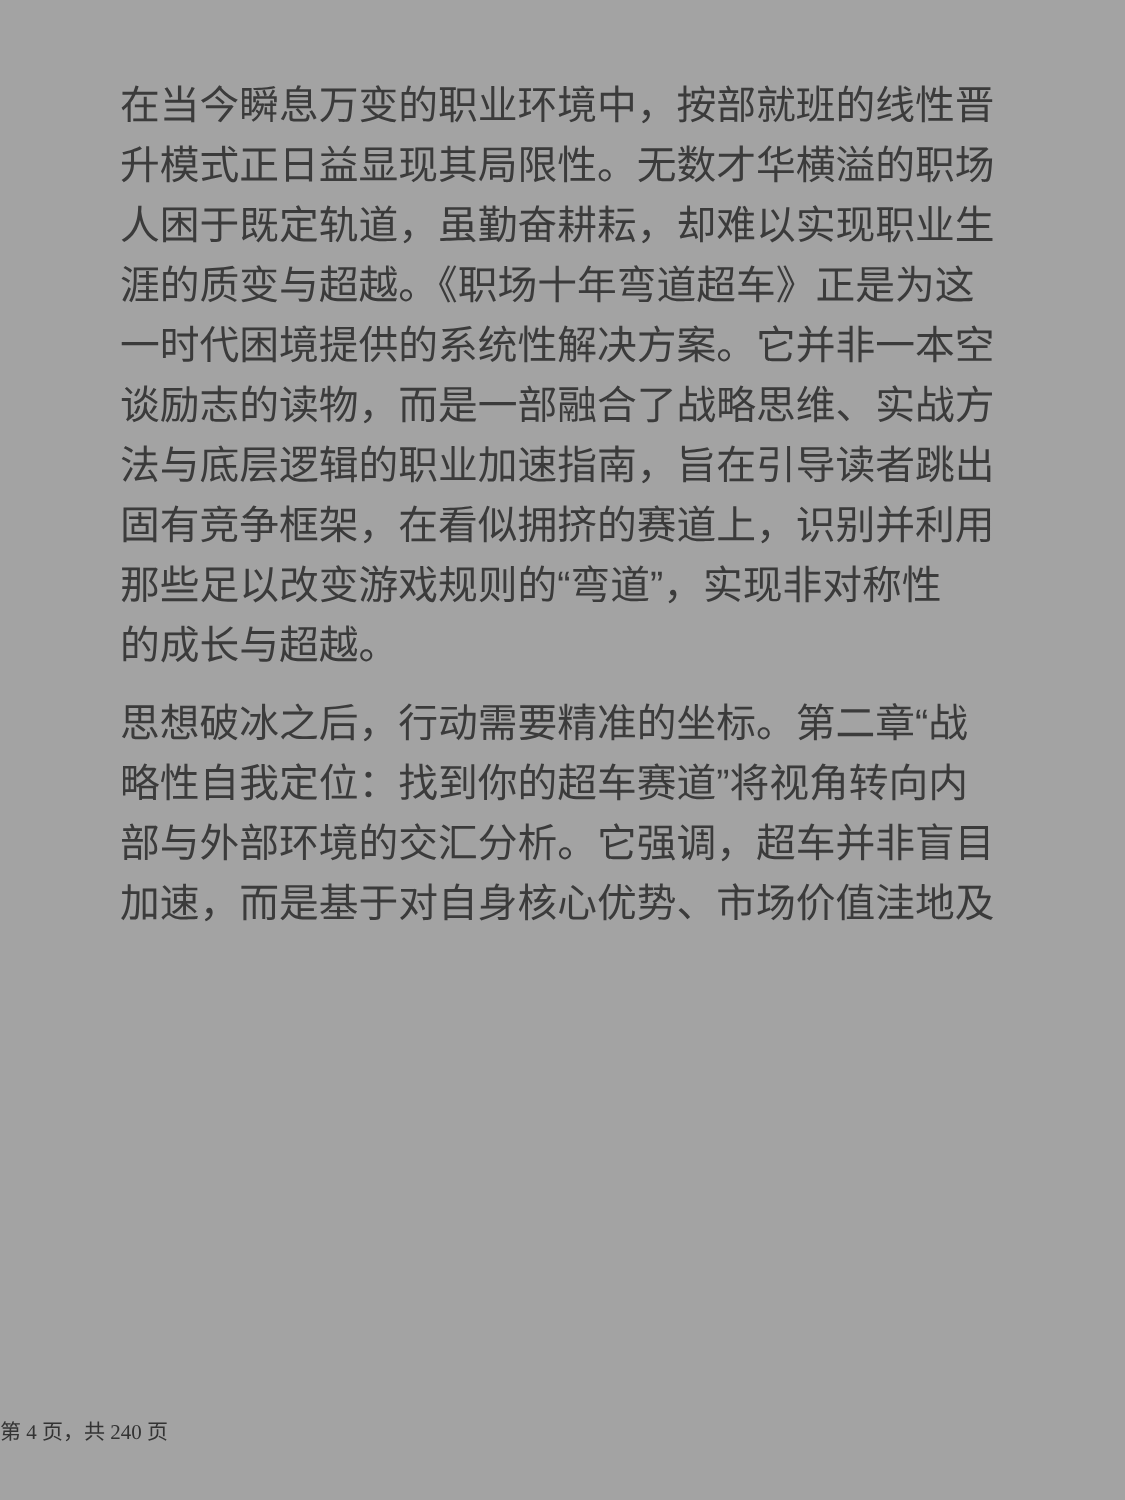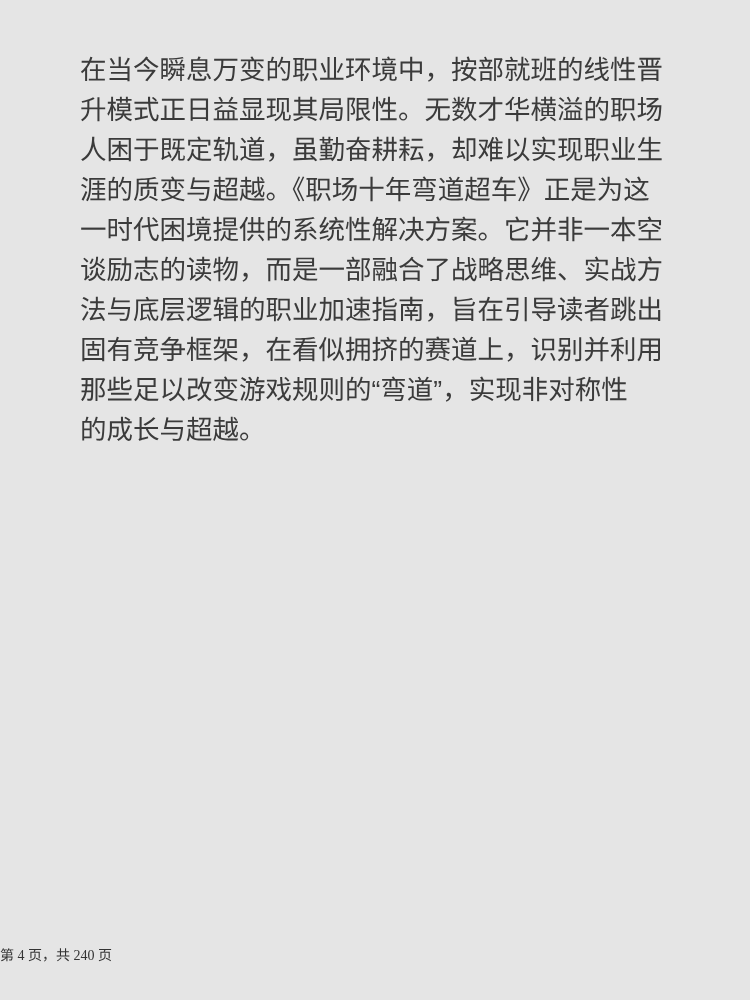--- a/index.html
+++ b/index.html
@@ -2,21 +2,21 @@
 <html lang="zh-CN"><head>
 <meta charset="utf-8">
 <style>
   * { margin: 0; padding: 0; box-sizing: border-box; }
   html, body { background: #ffffff; }
   .page {
     position: relative;
     width: 750px;
     height: 1000px;
     margin: 0 auto;
-    background: #e5e5e5;
+    background: #a3a3a3;
     overflow: hidden;
     font-family: "Liberation Sans", sans-serif;
   }
   .content {
     position: absolute;
     top: 50px;
     left: 80px;
     width: 590px;
   }
   .para {
@@ -48,15 +48,19 @@
     <p class="para">在当今瞬息万变的职业环境中，按部就班的线性晋
 升模式正日益显现其局限性。无数才华横溢的职场
 人困于既定轨道，虽勤奋耕耘，却难以实现职业生
 涯的质变与超越。《职场十年弯道超车》正是为这
 一时代困境提供的系统性解决方案。它并非一本空
 谈励志的读物，而是一部融合了战略思维、实战方
 法与底层逻辑的职业加速指南，旨在引导读者跳出
 固有竞争框架，在看似拥挤的赛道上，识别并利用
 那些足以改变游戏规则的“弯道”，实现非对称性
 的成长与超越。</p>
+    <p class="para">思想破冰之后，行动需要精准的坐标。第二章“战
+略性自我定位：找到你的超车赛道”将视角转向内
+部与外部环境的交汇分析。它强调，超车并非盲目
+加速，而是基于对自身核心优势、市场价值洼地及</p>
   </div>
   <div class="footer">第 4 页，共 240 页</div>
 </div>
 
 </body></html>

